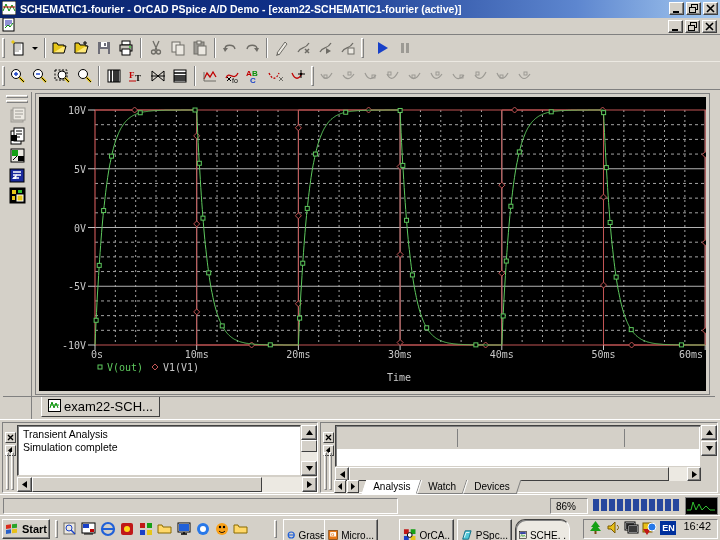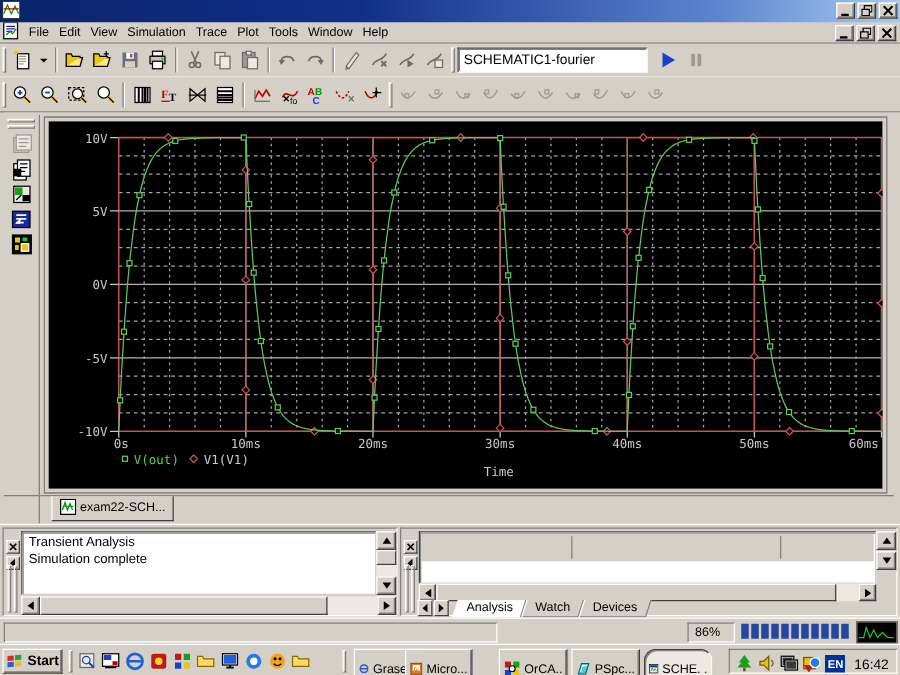--- a/index.html
+++ b/index.html
@@ -36,21 +36,21 @@
   .sgrip { position:absolute; left:3px; width:22px; height:3px; border:1px solid; border-color:#fff #808080 #808080 #fff; }
   .sbtn { position:absolute; left:4px; width:22px; height:22px; display:flex; align-items:center; justify-content:center; }
 
   #probewin { position:absolute; left:33px; top:4px; width:673px; height:300px;
     background:#000; border:3px solid #d4d0c8; outline:1px solid #808080; box-shadow:inset 0 0 0 1px #fff; }
   #plotsvg { position:absolute; left:0; top:0; }
 
   
   #tabrow { position:absolute; left:0; top:305px; width:720px; height:24px; }
   #tabrow .tabline { position:absolute; left:0; top:1px; width:712px; height:0; border-top:1px solid #808080; }
-  .doctab { position:absolute; left:38px; top:2px; height:20px; background:#d4d0c8; border-left:1px solid #fff; border-right:1px solid #404040; border-bottom:1px solid #404040; display:flex; align-items:center; padding:0 6px 0 3px; font-size:10px; }
+  .doctab { position:absolute; left:38px; top:2px; height:20px; background:#d4d0c8; border-left:1px solid #fff; border-right:1px solid #404040; border-bottom:1px solid #404040; display:flex; align-items:center; padding:0 6px 0 3px; font-size:13px; }
   .doctab span { margin-left:3px; }
 
   
   #panels { position:absolute; left:0; top:419px; width:720px; height:75px; background:#d4d0c8; border-top:1px solid #fff; }
   .dockpane { position:absolute; top:2px; height:71px; border:1px solid; border-color:#808080 #fff #fff #808080; background:#d4d0c8; }
   #pane-left { left:2px; width:316px; }
   #pane-right { left:320px; width:398px; }
   .minibar { position:absolute; left:1px; top:1px; width:13px; height:68px; }
   .minibtn { position:absolute; left:1px; width:11px; height:11px; background:#d4d0c8; border:1px solid; border-color:#fff #404040 #404040 #fff; display:flex; align-items:center; justify-content:center; }
   .minigrip { position:absolute; width:3px; top:28px; height:38px; border:1px solid; border-color:#fff #808080 #808080 #fff; }
@@ -76,36 +76,37 @@
   #progressbar .seg { width:6px; height:12px; }
   #simicon { position:absolute; top:2px; width:33px; height:18px; background:#000; border:1px solid #808080; }
 
   
   #taskbar { position:absolute; left:0; top:515px; width:720px; height:25px; background:#d4d0c8; border-top:1px solid #fff; }
   #startbtn { position:absolute; left:2px; top:3px; width:48px; height:20px; background:#d4d0c8; border:1px solid; border-color:#fff #404040 #404040 #fff; box-shadow:inset -1px -1px 0 #808080; display:flex; align-items:center; justify-content:center; gap:3px; font-weight:bold; font-size:11px; }
   .tbgrip { position:absolute; top:4px; width:3px; height:18px; border:1px solid; border-color:#fff #808080 #808080 #fff; }
   .ql { position:absolute; top:4px; width:17px; height:17px; display:flex; align-items:center; justify-content:center; }
   .taskbtn { position:absolute; top:3px; height:20px; background:#d4d0c8; border:1px solid; border-color:#fff #404040 #404040 #fff; box-shadow:inset -1px -1px 0 #808080; display:flex; align-items:center; font-size:10px; padding:15px 3px; gap:3px; white-space:nowrap; overflow:hidden; }
   .taskbtn.active { background:#ece9e2; border-color:#404040 #fff #fff #404040; box-shadow:inset 1px 1px 0 #808080; }
-  #tray { position:absolute; right:2px; top:3px; height:20px; border:1px solid; border-color:#808080 #fff #fff #808080; display:flex; align-items:flex-end; padding:0 6px 0 4px; gap:3px; }
+  #tray { position:absolute; right:2px; top:3px; height:20px; border:1px solid; border-color:#808080 #fff #fff #808080; display:flex; align-items:flex-start; padding:0 6px 12px 4px; gap:3px; }
   #clock { font-size:11px; margin-left:4px; }
   #tray-icons { display:inline-flex; align-items:center; gap:3px; }
   .enbox { width:16px; height:14px; background:#00309c; color:#fff; font-size:9px; font-weight:bold; display:flex; align-items:center; justify-content:center; }
 </style>
 </head>
 <body>
 
 <div id="app">
 
   <div class="titlebar">
     <span id="app-icon"><svg width="14" height="14" viewBox="0 0 14 14">
           <rect x="0" y="0" width="14" height="14" fill="#fff" stroke="#000"></rect>
           <path d="M1 10 L4 3 L7 10 L10 4 L13 10" stroke="#0a8f0a" fill="none"></path>
           <path d="M1 6 h12" stroke="#c00000" stroke-width="1"></path>
         </svg></span>
+    <span class="apptitle">SCHEMATIC1-fourier - OrCAD PSpice A/D Demo  - [exam22-SCHEMATIC1-fourier (active)]</span>
     <span class="winbtns">
       <span class="winbtn">
           <svg width="9" height="9">
             <rect x="1" y="7" width="6" height="2" fill="#000"></rect>
           </svg>
         </span>
       <span class="winbtn">
           <svg width="9" height="9">
             <rect x="2.5" y="0.5" width="6" height="5" fill="none" stroke="#000"></rect>
             <rect x="0.5" y="3.5" width="6" height="5" fill="#d4d0c8" stroke="#000"></rect>
@@ -118,21 +119,20 @@
         </span>
     </span>
   </div>
 
   <div class="menubar">
     <span class="mdiicon"><svg width="14" height="14" viewBox="0 0 14 14">
           <rect x="1" y="0" width="11" height="13" fill="#fff" stroke="#000"></rect>
           <path d="M3 3 h7 M3 5 h7 M3 7 h5" stroke="#2222aa" stroke-width="1"></path>
           <path d="M3 10 l3 -3 l2 2 l3 -4" stroke="#0a8f0a" fill="none"></path>
         </svg></span>
-    <span id="menu-items"><span class="menuitem">File</span><span class="menuitem">Edit</span><span class="menuitem">View</span><span class="menuitem">Simulation</span><span class="menuitem">Trace</span><span class="menuitem">Plot</span><span class="menuitem">Tools</span><span class="menuitem">Window</span><span class="menuitem">Help</span></span>
     <span class="winbtns2">
       <span class="winbtn">
           <svg width="9" height="9">
             <rect x="1" y="7" width="6" height="2" fill="#000"></rect>
           </svg>
         </span>
       <span class="winbtn">
           <svg width="9" height="9">
             <rect x="2.5" y="0.5" width="6" height="5" fill="none" stroke="#000"></rect>
             <rect x="0.5" y="3.5" width="6" height="5" fill="#d4d0c8" stroke="#000"></rect>
@@ -245,21 +245,20 @@
           </svg>
         </span>
         <span class="tbtn">
           <svg width="16" height="16" viewBox="0 0 16 16">
             <path d="M2 12 C5 6 9 10 13 3" fill="none" stroke="#6e6c66" stroke-width="1.3"></path>
             <rect x="8" y="8" width="6" height="6" fill="#ece9e2" stroke="#6e6c66"></rect>
           </svg>
         </span>
       </span>
     <span class="grip"></span>
-    <span class="profilebox">SCHEMATIC1-fourier</span>
     <span id="tb1-right" style="display: flex; align-items: center; margin-left: 6px;">
         <span class="tbtn">
           <svg width="16" height="16" viewBox="0 0 16 16">
             <path d="M3 2 L13 8 L3 14 Z" fill="#1840c8"></path>
           </svg>
         </span>
         <span class="tbtn">
           <svg width="16" height="16" viewBox="0 0 16 16">
             <rect x="4" y="3" width="3" height="10" fill="#9c9a94"></rect>
             <rect x="9" y="3" width="3" height="10" fill="#9c9a94"></rect>

